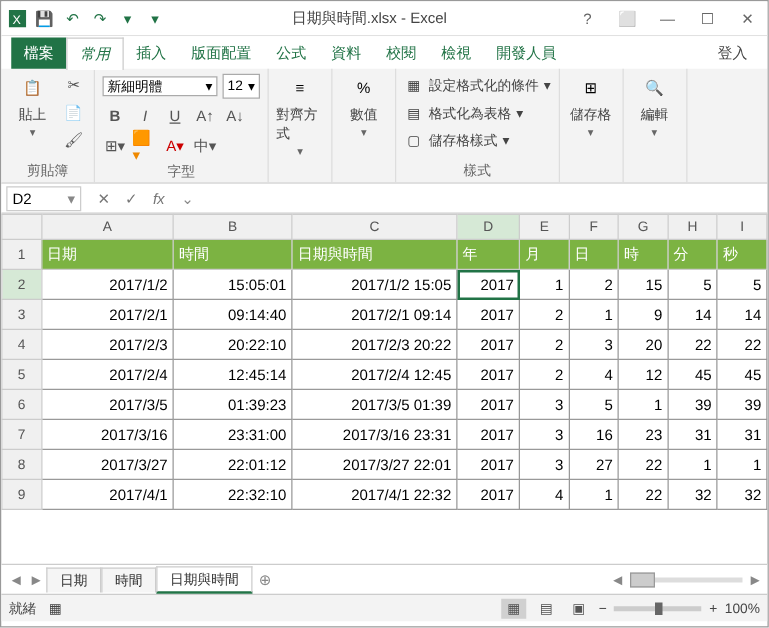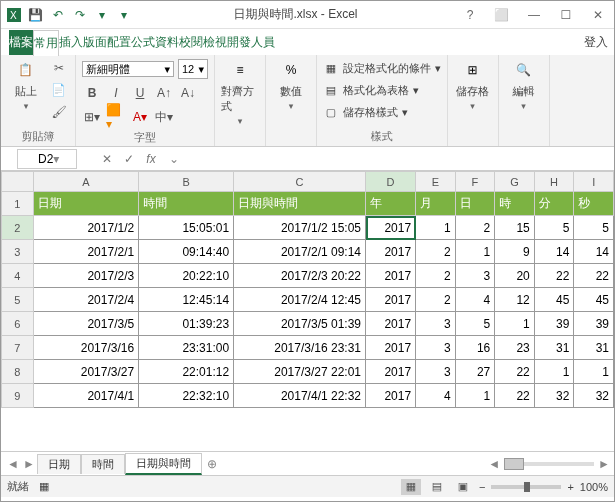--- a/index.html
+++ b/index.html
@@ -8,43 +8,43 @@
 
 .titlebar { height: 28px; background: #fff; display: flex; align-items: center; padding: 0 4px; border-bottom: 1px solid #e1e1e1; }
 .qat { display: flex; align-items: center; gap: 4px; }
 .qat-icon { width: 18px; height: 18px; display: flex; align-items: center; justify-content: center; color: #217346; }
 .title { flex: 1; text-align: center; color: #444; font-size: 12px; }
 .winbtns { display: flex; gap: 8px; }
 .winbtn { width: 24px; height: 20px; display: flex; align-items: center; justify-content: center; color: #666; }
 
 
 .tabs { height: 26px; display: flex; align-items: flex-end; padding-left: 8px; background: #fff; }
-.tab { padding: 4px 0; color: #217346; font-size: 12px; cursor: pointer; }
+.tab { padding: 4px 10px; color: #217346; font-size: 12px; cursor: pointer; }
 .tab.file { background: #217346; color: #fff; }
-.tab.active { background: #fff; border: 1px solid #ccc; border-bottom: none; position: relative; top: 1px; }
+.tab.active { background: #fff; border: 1px solid #ccc; border-bottom: none; position: relative; top: 1px; font-style: italic; }
 .tab.login { margin-left: auto; margin-right: 6px; color: #444; }
 
 
 .ribbon { height: 92px; background: #f3f3f3; border-bottom: 1px solid #ccc; display: flex; }
 .rgroup { border-right: 1px solid #ddd; padding: 3px 6px 2px; display: flex; flex-direction: column; }
 .rgroup-body { flex: 1; display: flex; align-items: flex-start; gap: 4px; }
 .rgroup-label { text-align: center; color: #666; font-size: 11px; padding-top: 2px; }
 .bigbtn { display: flex; flex-direction: column; align-items: center; justify-content: center; width: 38px; gap: 2px; }
 .bigbtn-icon { width: 24px; height: 24px; display: flex; align-items: center; justify-content: center; }
 .bigbtn-label { font-size: 11px; color: #444; }
 .smallbtn { width: 20px; height: 20px; display: flex; align-items: center; justify-content: center; color: #555; }
 .font-sel { width: 92px; height: 16px; border: 1px solid #aaa; background: #fff; font-size: 11px; padding: 0 3px; display: flex; align-items: center; }
 .size-sel { width: 30px; height: 20px; border: 1px solid #aaa; background: #fff; font-size: 11px; padding: 0 3px; display: flex; align-items: center; }
 .stylerow { display: flex; gap: 4px; align-items: center; height: 22px; }
 .menuitem { display: flex; align-items: center; gap: 4px; font-size: 11px; color: #444; height: 20px; }
 .menuitem .ico { width: 16px; height: 16px; display: flex; align-items: center; justify-content: center; }
 
 
 .fbar { height: 24px; border-bottom: 1px solid #ccc; display: flex; align-items: center; background: #fff; }
-.namebox { width: 60px; height: 20px; border: 1px solid #ccc; margin: 0 16px; padding: 0 20px; display: flex; align-items: center; font-size: 12px; }
+.namebox { width: 60px; height: 20px; border: 1px solid #ccc; margin: 0 4px; padding: 0 4px; display: flex; align-items: center; font-size: 12px; }
 .fbar-btns { display: flex; gap: 2px; padding: 0 4px; }
 .fbar-btn { width: 20px; height: 20px; display: flex; align-items: center; justify-content: center; color: #777; }
 .formula-input { flex: 1; padding: 0 6px; font-size: 12px; border-left: 1px solid #ccc; height: 20px; display: flex; align-items: center; }
 .expand { width: 18px; color: #888; text-align: center; }
 
 
 .grid-wrap { height: 280px; overflow: auto; position: relative; }
 table { border-collapse: collapse; width: 100%; table-layout: fixed; }
 .corner { width: 24px; height: 20px; background: #f0f0f0; border: 1px solid #ccc; }
 .colhead { background: #f0f0f0; border: 1px solid #ccc; text-align: center; font-size: 11px; color: #555; height: 20px; }

